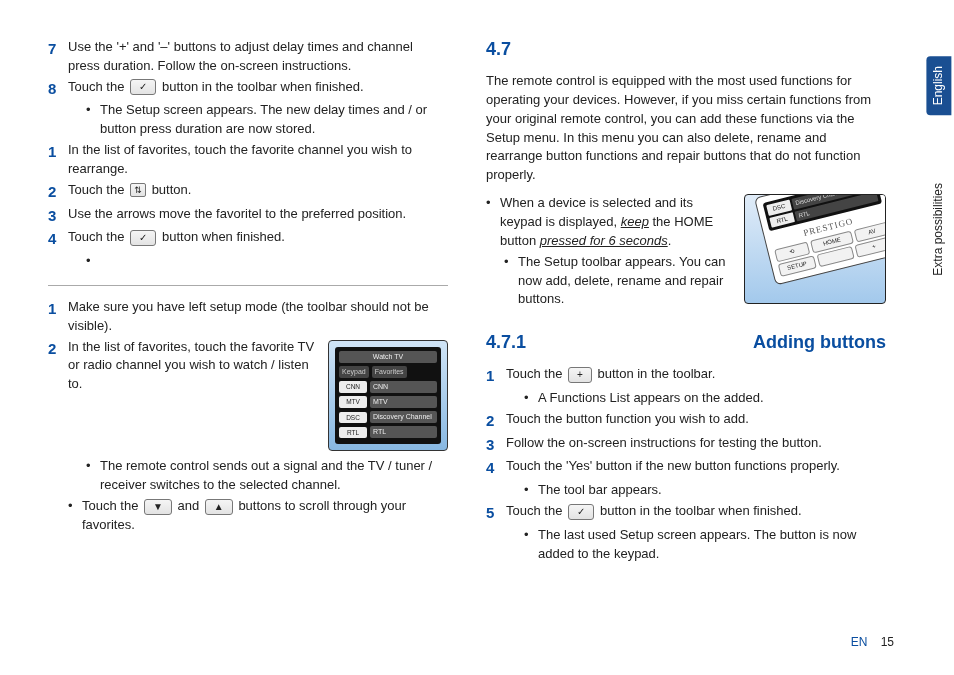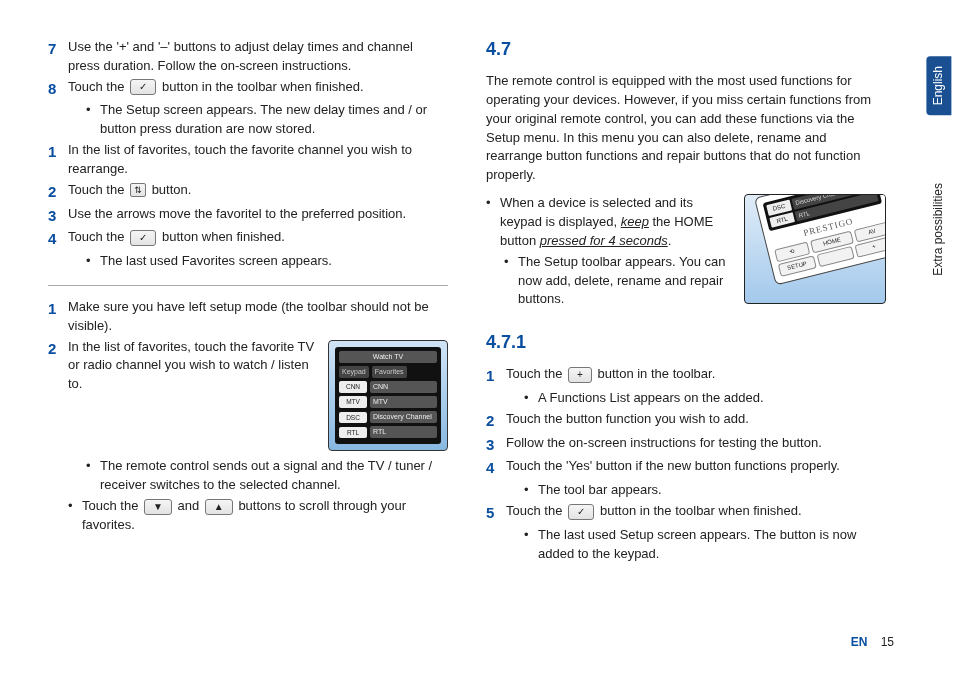--- a/index.html
+++ b/index.html
@@ -269,21 +269,21 @@
     color: #222;
   }
   .footer {
     position: absolute;
     bottom: 24px;
     right: 60px;
     font-size: 12px;
   }
   .footer .lang {
     color: #0a4ea0;
-    font-weight: 700;
+    font-weight: 400;
     margin-right: 10px;
   }
   .it { font-style: italic; text-decoration: underline; }
   .clearfix::after { content: ""; display: block; clear: both; }
   p { margin: 9px 0; }
 </style>
 </head>
 <body>
 
 <div class="page">
@@ -327,21 +327,20 @@
     <div class="step">
       <span class="n">4</span>
       <span class="t">
         <span>Touch the</span>
         <span class="icon-btn">✓</span>
         <span>button when finished.</span>
       </span>
     </div>
     <div class="sub">
       <span class="b">•</span>
-      <span>The last used Favorites screen appears.</span>
     </div>
 
     <hr class="rule">
 
 
     <div class="step">
       <span class="n">1</span>
       <span class="t">Make sure you have left setup mode (the toolbar should not be visible).</span>
     </div>
 
@@ -428,31 +427,32 @@
             <span class="key">SETUP</span>
             <span class="key"></span>
             <span class="key">+</span>
           </div>
         </div>
       </div>
 
       <div class="sub2" style="margin-left:0">
         <span class="b">•</span>
         <span>
-          <span>When a device is selected and its keypad is displayed, </span><span class="it">keep</span><span> the HOME button </span><span class="it">pressed for 4 seconds</span><span>.</span>
+          <span>When a device is selected and its keypad is displayed, </span><span class="it">keep</span><span> the HOME button </span><span class="it">pressed for 6 seconds</span><span>.</span>
         </span>
       </div>
       <div class="sub" style="margin-left:18px">
         <span class="b">•</span>
         <span>The Setup toolbar appears. You can now add, delete, rename and repair buttons.</span>
       </div>
     </div>
 
     <div class="h h3">
       <span>4.7.1</span>
+      <span>Adding buttons</span>
     </div>
 
     <div class="step">
       <span class="n">1</span>
       <span class="t">
         <span>Touch the</span>
         <span class="icon-btn">+</span>
         <span>button in the toolbar.</span>
       </span>
     </div>

